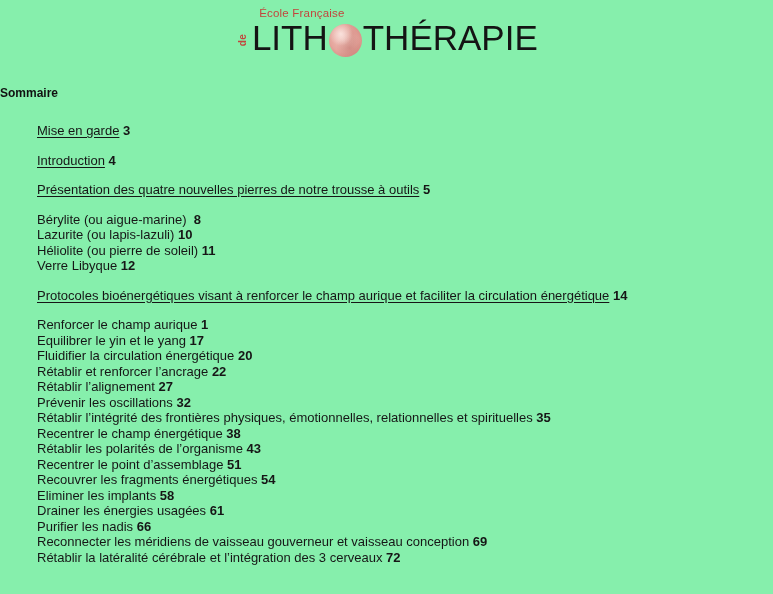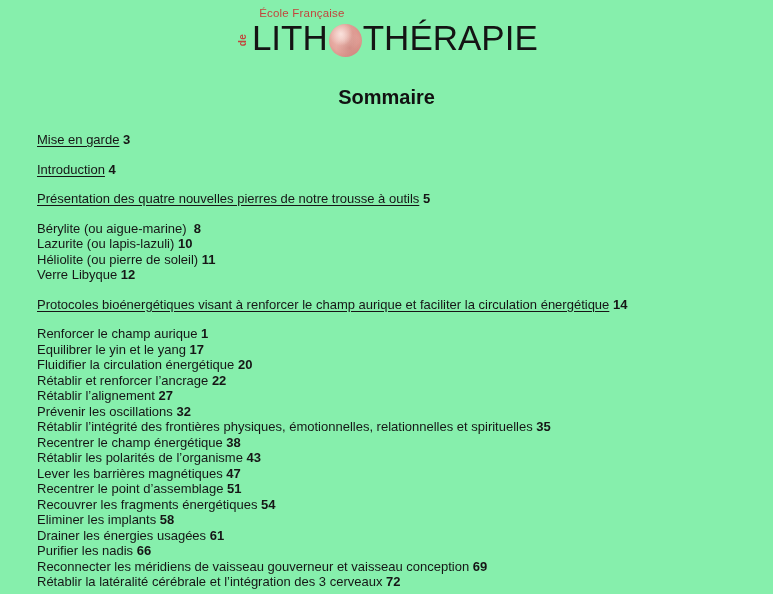--- a/index.html
+++ b/index.html
@@ -47,22 +47,22 @@
     background:
       radial-gradient(circle at 36% 30%, rgba(255,240,236,0.75) 0%, rgba(255,240,236,0) 38%),
       radial-gradient(circle at 62% 72%, rgba(176,94,88,0.38) 0%, rgba(176,94,88,0) 42%),
       radial-gradient(circle at 70% 30%, rgba(200,120,112,0.35) 0%, rgba(200,120,112,0) 35%),
       radial-gradient(circle at 45% 45%, #efc2ba 0%, #e5a69d 52%, #d68b82 80%, #cb7f77 100%);
   }
 
   
   .sommaire {
     margin:21px 0 0 0;
-    text-align:center;
-    font-size:20px;
+    text-align:left;
+    font-size:12px;
     font-weight:bold;
     color:#111111;
   }
 
   
   .toc { margin:23px 0 0 37px; font-size:13px; }
   .toc-section { margin:0 0 14px 0; line-height:15.5px; }
   .toc-link {
     text-decoration:underline;
     text-underline-offset:2px;
@@ -99,21 +99,20 @@
       <p class="toc-section">
         <span class="toc-item"><span>Renforcer le champ aurique</span> <b class="toc-page">1</b></span>
         <span class="toc-item"><span>Equilibrer le yin et le yang</span> <b class="toc-page">17</b></span>
         <span class="toc-item"><span>Fluidifier la circulation énergétique</span> <b class="toc-page">20</b></span>
         <span class="toc-item"><span>Rétablir et renforcer l’ancrage</span> <b class="toc-page">22</b></span>
         <span class="toc-item"><span>Rétablir l’alignement</span> <b class="toc-page">27</b></span>
         <span class="toc-item"><span>Prévenir les oscillations</span> <b class="toc-page">32</b></span>
         <span class="toc-item"><span>Rétablir l’intégrité des frontières physiques, émotionnelles, relationnelles et spirituelles</span> <b class="toc-page">35</b></span>
         <span class="toc-item"><span>Recentrer le champ énergétique</span> <b class="toc-page">38</b></span>
         <span class="toc-item"><span>Rétablir les polarités de l’organisme</span> <b class="toc-page">43</b></span>
-        <span class="toc-item"><span>Lever les barrières magnétiques</span> <b class="toc-page">47</b></span>
         <span class="toc-item"><span>Recentrer le point d’assemblage</span> <b class="toc-page">51</b></span>
         <span class="toc-item"><span>Recouvrer les fragments énergétiques</span> <b class="toc-page">54</b></span>
         <span class="toc-item"><span>Eliminer les implants</span> <b class="toc-page">58</b></span>
         <span class="toc-item"><span>Drainer les énergies usagées</span> <b class="toc-page">61</b></span>
         <span class="toc-item"><span>Purifier les nadis</span> <b class="toc-page">66</b></span>
         <span class="toc-item"><span>Reconnecter les méridiens de vaisseau gouverneur et vaisseau conception</span> <b class="toc-page">69</b></span>
         <span class="toc-item"><span>Rétablir la latéralité cérébrale et l’intégration des 3 cerveaux</span> <b class="toc-page">72</b></span>
       </p>
     </div>
 

